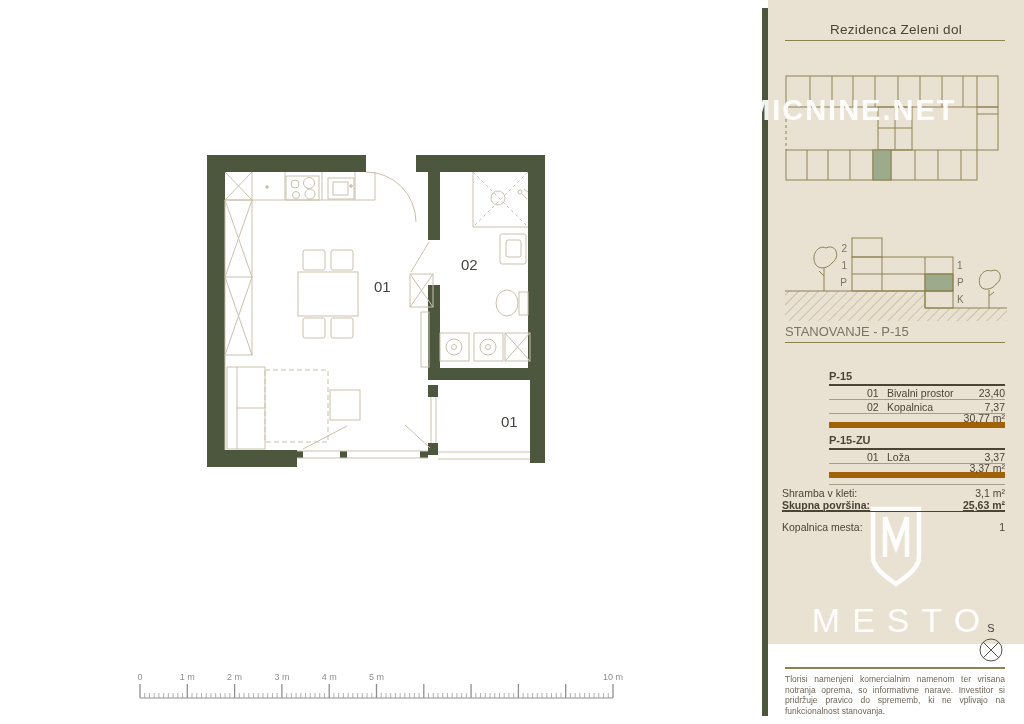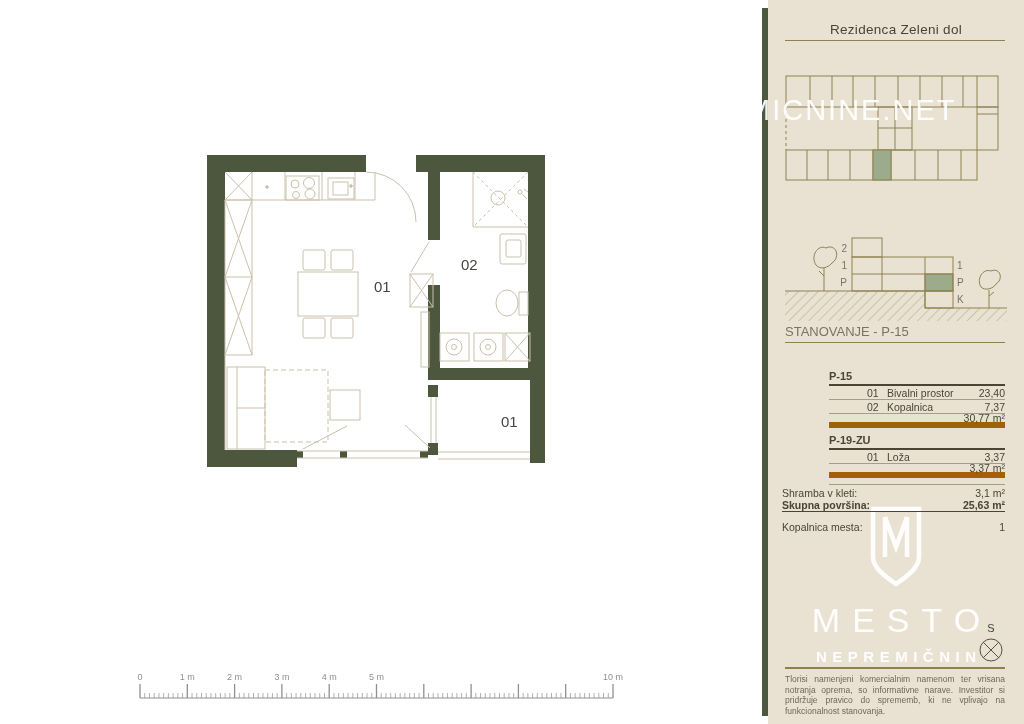--- a/index.html
+++ b/index.html
@@ -8,29 +8,29 @@
   .page { position:relative; width:1024px; height:724px; background:#ffffff; overflow:hidden; }
 
   
   .plan-svg { position:absolute; left:0; top:0; }
   .ruler-svg { position:absolute; left:0; top:0; }
   .ruler-label { font-size:9px; fill:#8f8f8f; text-anchor:middle; font-family:"Liberation Sans",sans-serif; }
   .room-label { font-size:15px; fill:#45453f; font-family:"Liberation Sans",sans-serif; }
 
   
   .sidebar-rail { position:absolute; left:762px; top:8px; width:6px; height:708px; background:#4c573e; }
-  .sidebar { position:absolute; left:768px; top:0; width:256px; height:724px; background:#e9e2d3; }
+  .sidebar { position:absolute; left:768px; top:0; width:256px; height:644px; background:#e9e2d3; }
 
   .sb-title { position:absolute; top:22px; left:0; width:100%; text-align:center;
               font-size:13.5px; color:#4a4335; letter-spacing:0.3px; }
   .sb-title-line { position:absolute; top:40px; left:17px; right:19px; height:0;
                    border-top:1px solid #8e8150; }
 
   .siteplan-svg { position:absolute; top:75px; left:17px; }
-  .watermark { position:absolute; left:-22px; top:94px; font-size:29px; font-weight:400;
+  .watermark { position:absolute; left:-22px; top:94px; font-size:29px; font-weight:700;
                color:rgba(255,255,255,0.93); letter-spacing:2px; white-space:nowrap; z-index:3; }
 
   .elevation-svg { position:absolute; top:235px; left:17px; }
   .elev-label { font-size:10px; fill:#7b7264; font-family:"Liberation Sans",sans-serif; }
 
   .section-title { position:absolute; top:324px; left:17px; font-size:13px; color:#7b7264; }
   .section-line { position:absolute; top:342px; left:17px; right:19px; border-top:1px solid #8e8150; }
 
   .area-tables { position:absolute; top:368px; left:17px; right:19px; font-size:10.5px; color:#4a4437; z-index:2;margin-left:44px; }
   .ahead { font-weight:bold; font-size:11px; padding:2px 0 2px 0; border-bottom:2px solid #4b4336; }
@@ -38,21 +38,21 @@
   .ano   { margin-left:38px; width:20px; }
   .anm   { flex:1; }
   .avl   { text-align:right; }
   .atotal{ display:flex; justify-content:flex-end; align-items:center; height:14px;
            font-weight:normal; border-bottom:6px solid #a16207; }
   .tgap  { height:4px; }
   .tline { margin-top:6px; border-top:1px solid #a59c8a; }
 
   .summary { position:absolute; top:486px; left:14px; right:19px; font-size:10.5px; color:#4a4437; z-index:2; }
   .srow { display:flex; justify-content:space-between; align-items:center; height:13px; }
-  .srow.bold { font-weight:bold; border-bottom:1.5px solid #4b4336; }
+  .srow.bold { font-weight:bold; border-bottom:1.5px solid #4b4336; text-decoration:underline; }
   .srow.gap { margin-top:8px; }
 
   .logo { position:absolute; top:505px; left:0; width:100%; text-align:center;
           color:rgba(255,255,255,0.93); z-index:1; }
   .logo-shield { display:block; margin:0 auto; }
   .logo-line1 { margin-top:12px; font-size:34px; letter-spacing:12px; text-indent:12px; font-weight:400; }
   .logo-line2 { margin-top:8px; font-size:15px; letter-spacing:5.5px; text-indent:5.5px; font-weight:700; }
 
   .compass-svg { position:absolute; top:620px; left:208px; z-index:2; }
   .compass-label { font-size:11px; fill:#45413a; text-anchor:middle; font-family:"Liberation Sans",sans-serif; }
@@ -386,21 +386,21 @@
         <span class="anm">Bivalni prostor</span>
         <span class="avl">23,40</span>
       </div>
       <div class="arow">
         <span class="ano">02</span>
         <span class="anm">Kopalnica</span>
         <span class="avl">7,37</span>
       </div>
       <div class="atotal">30,77 m²</div>
       <div class="tgap"></div>
-      <div class="ahead">P-19-ZU</div>
+      <div class="ahead">P-15-ZU</div>
       <div class="arow">
         <span class="ano">01</span>
         <span class="anm">Loža</span>
         <span class="avl">3,37</span>
       </div>
       <div class="atotal">3,37 m²</div>
       <div class="tline"></div>
     </div>
 
     <div class="summary">

